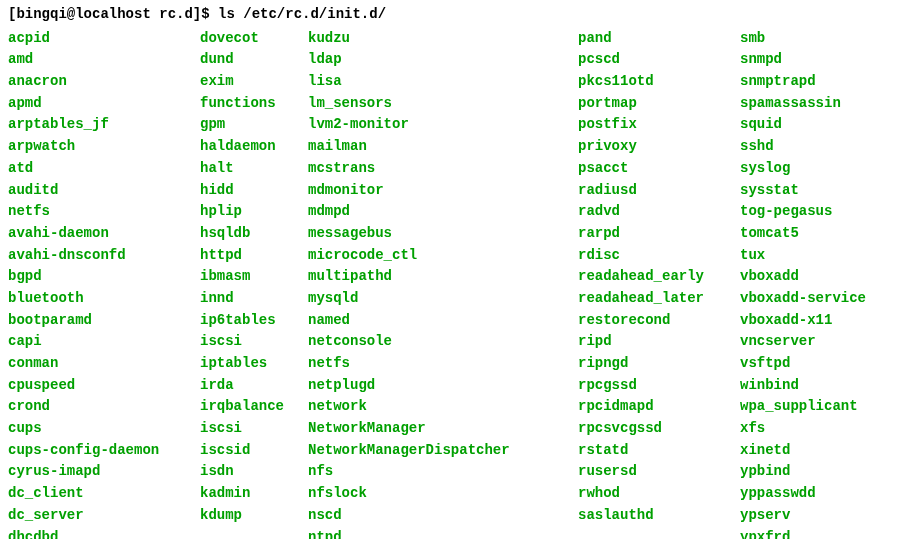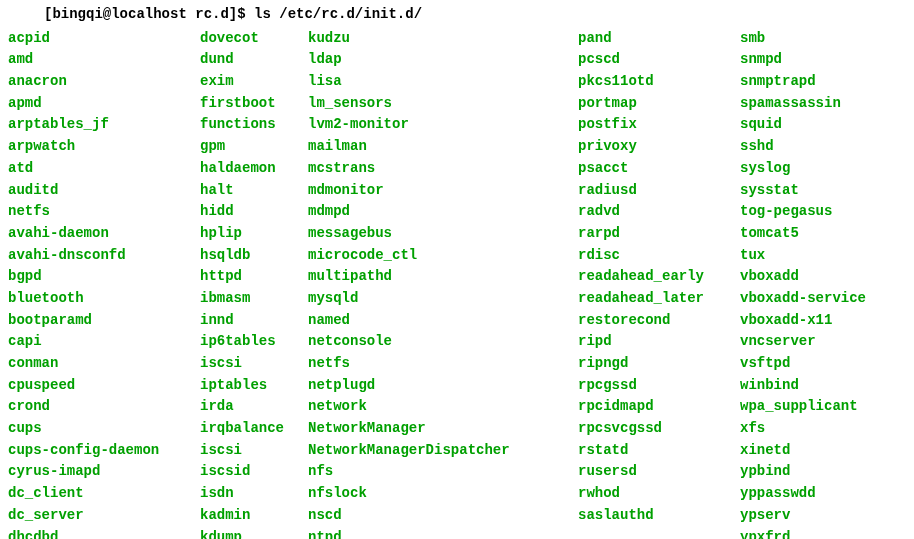--- a/index.html
+++ b/index.html
@@ -13,21 +13,20 @@
       background: #ffffff;
       color: #000000;
       padding: 4px 8px;
       width: 914px;
       line-height: 1.55;
     }
     .prompt-line {
       font-weight: bold;
       margin-bottom: 2px;
       color: #000000;
-      margin-left: 36px;
     }
     .prompt-text {
       color: #000000;
     }
     .command {
       color: #000000;
     }
     .listing {
       display: flex;
       gap: 0;
@@ -80,21 +79,20 @@
       <span class="entry">cups-config-daemon</span>
       <span class="entry">cyrus-imapd</span>
       <span class="entry">dc_client</span>
       <span class="entry">dc_server</span>
       <span class="entry">dhcdbd</span>
     </div>
   <div class="col col-2">
       <span class="entry">dovecot</span>
       <span class="entry">dund</span>
       <span class="entry">exim</span>
-      <span class="entry">firstboot</span>
       <span class="entry">functions</span>
       <span class="entry">gpm</span>
       <span class="entry">haldaemon</span>
       <span class="entry">halt</span>
       <span class="entry">hidd</span>
       <span class="entry">hplip</span>
       <span class="entry">hsqldb</span>
       <span class="entry">httpd</span>
       <span class="entry">ibmasm</span>
       <span class="entry">innd</span>

